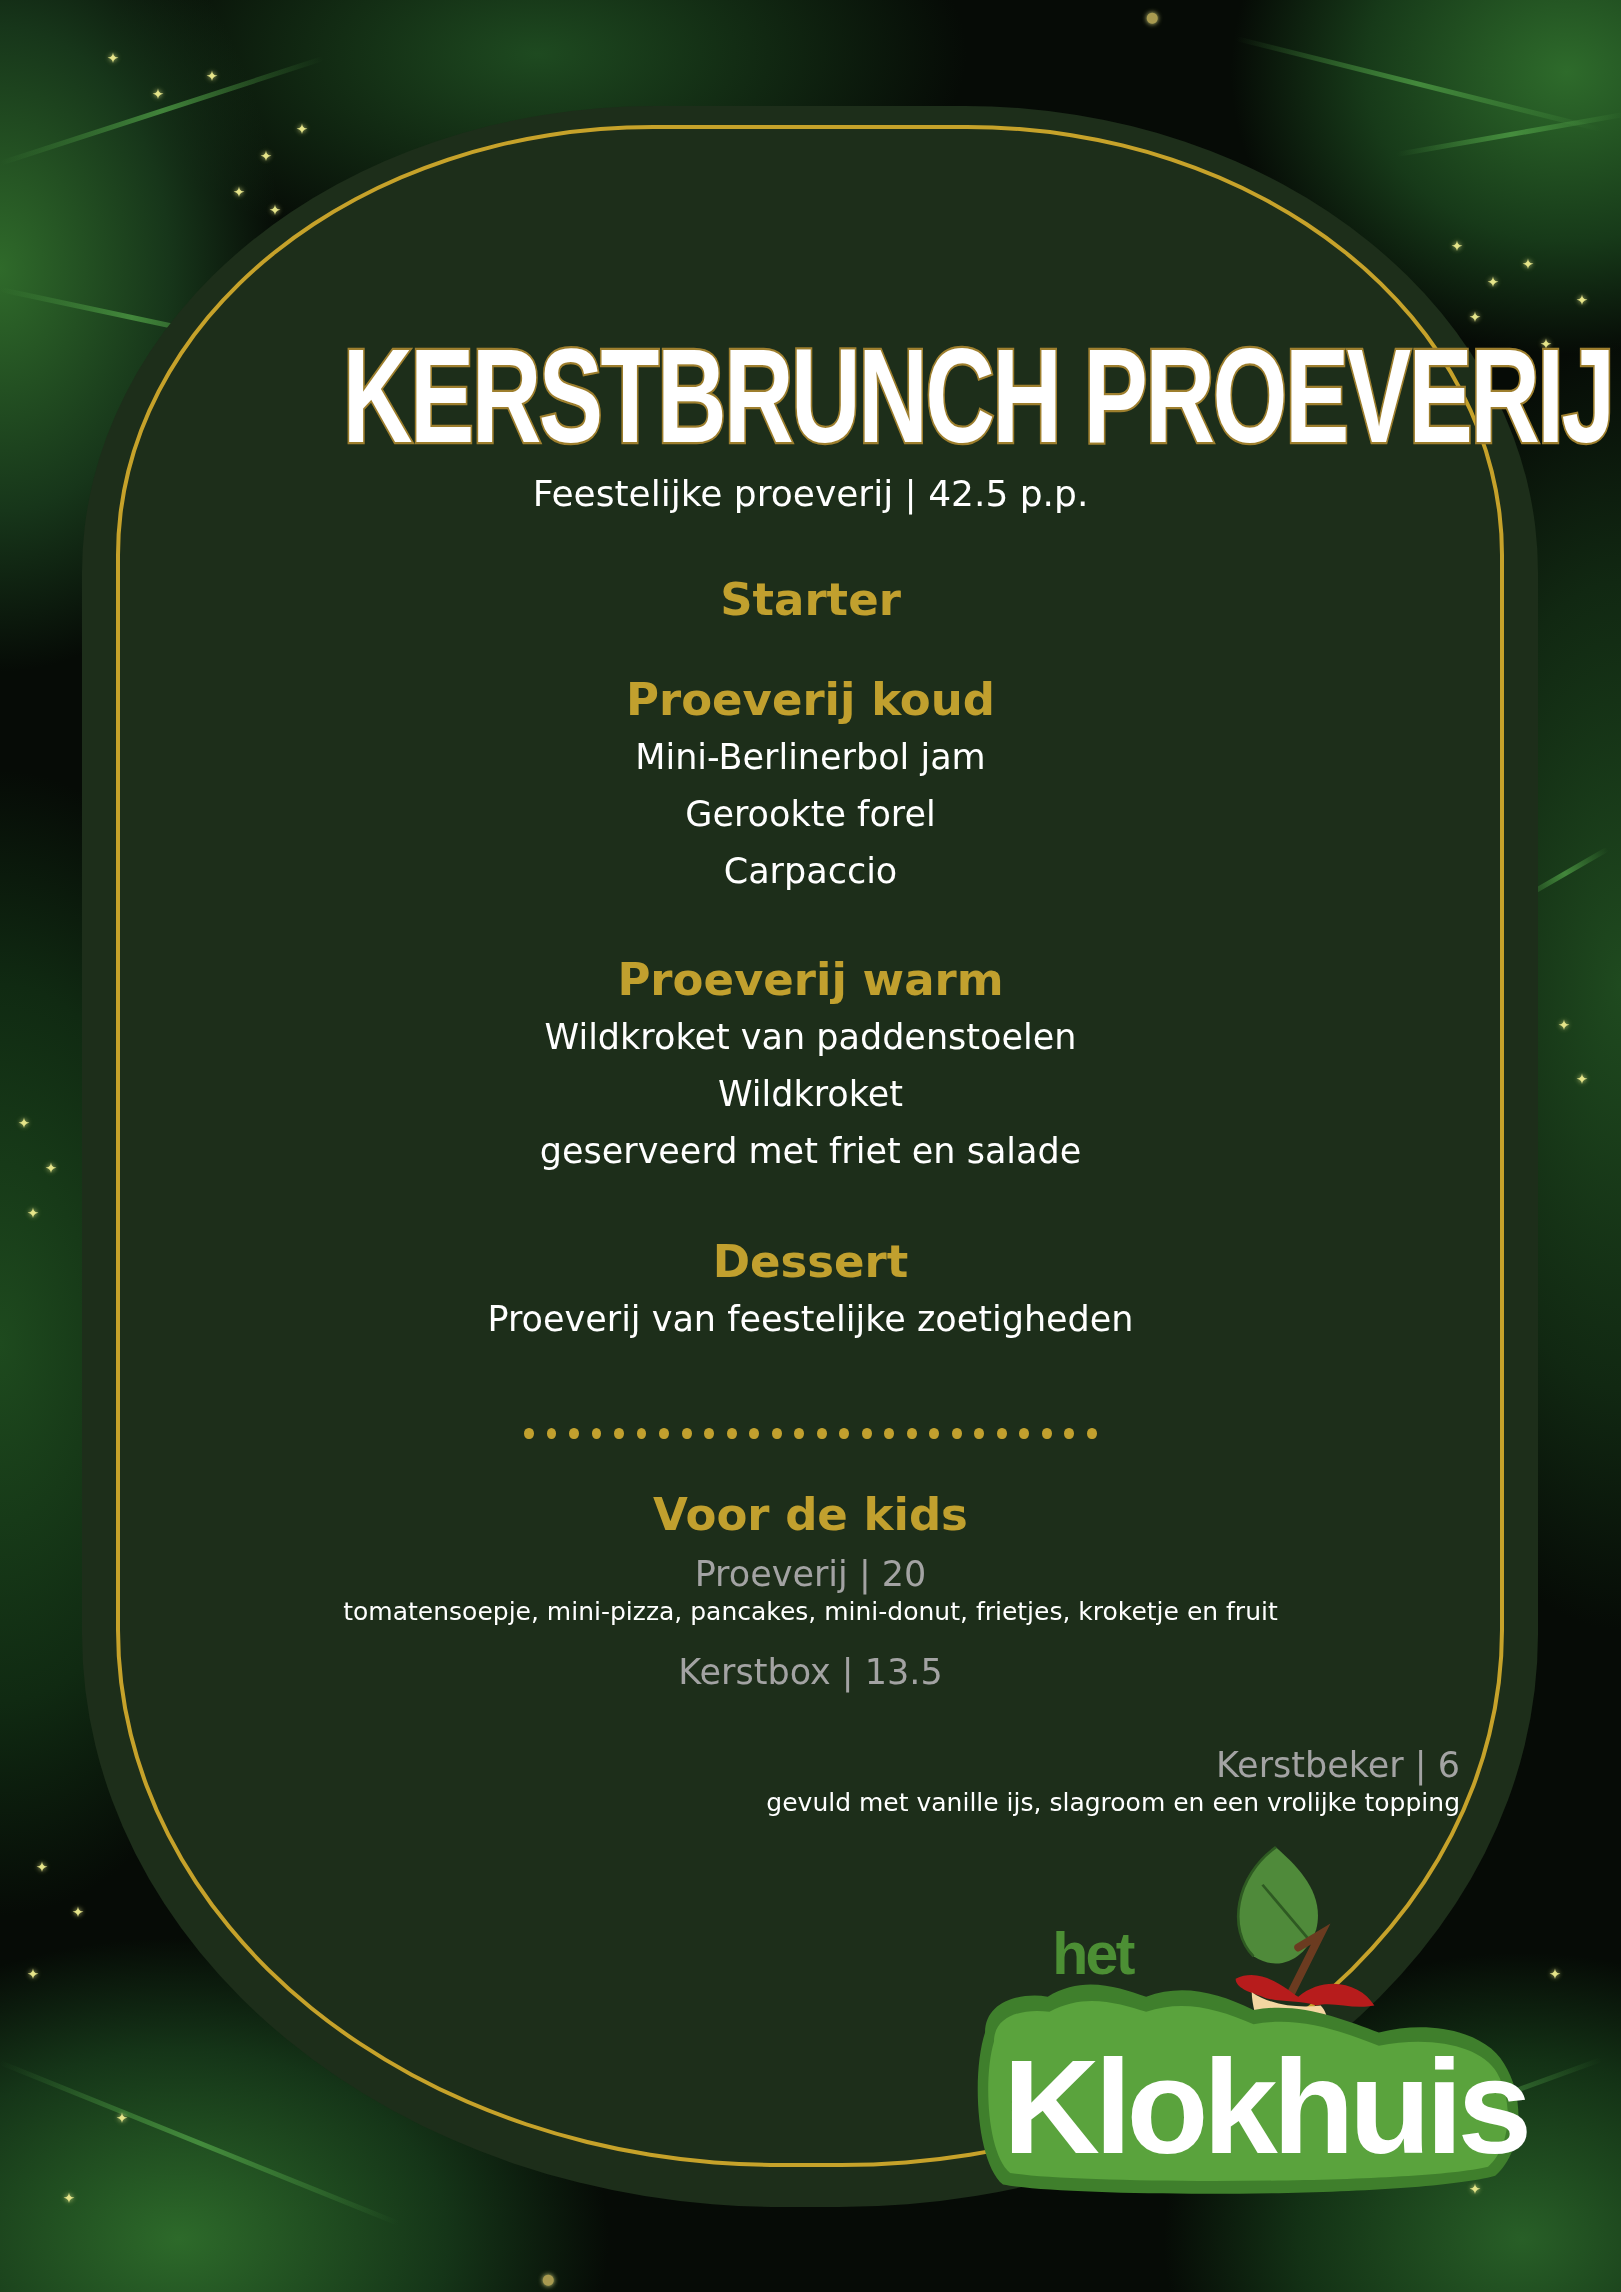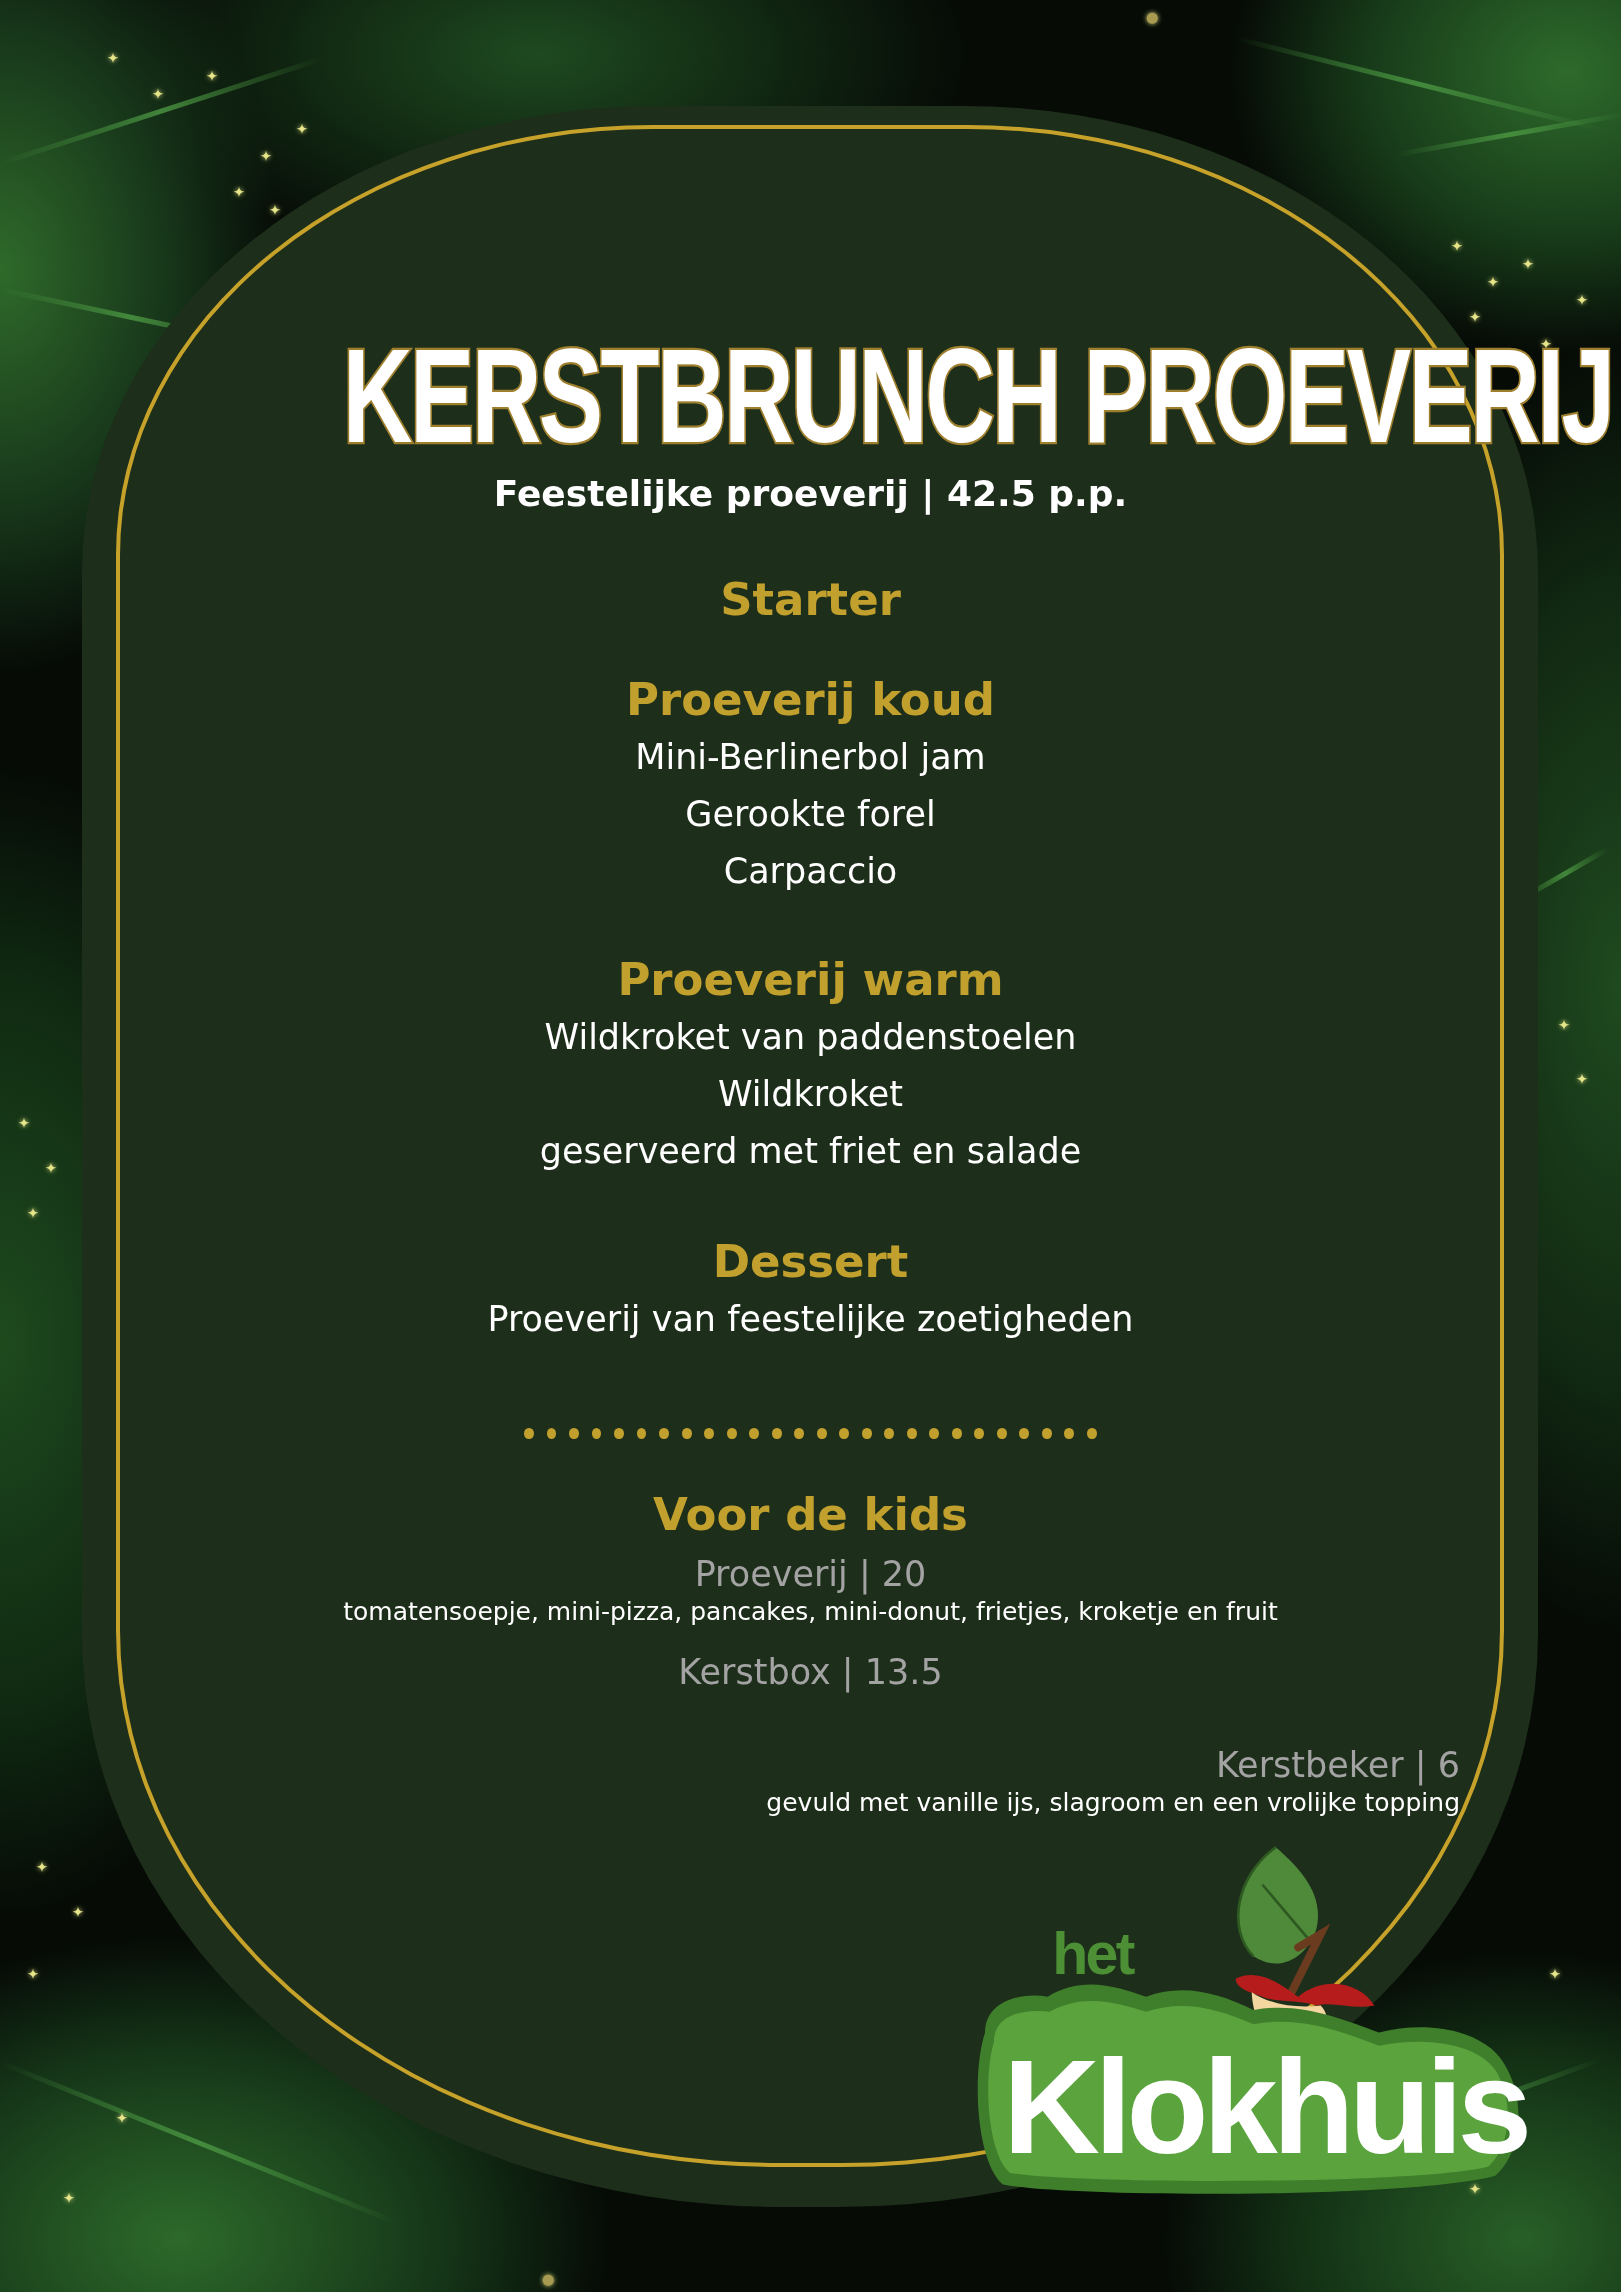--- a/index.html
+++ b/index.html
@@ -49,21 +49,21 @@
       font-weight:700; font-size:134px; line-height:152px;
       color:#ffffff; letter-spacing:-3.6px;
       transform: scaleX(0.72); transform-origin: center;
       -webkit-text-stroke: 4.5px #9e7f2e;
       paint-order: stroke fill;
       text-shadow: 0 0 0.9px #9e7f2e;
       margin:0; white-space:nowrap;
     }
     .subtitle {
       color:#ffffff; font-size:36px; margin-top:-1.8px; line-height:48px;
-      font-family: "DejaVu Sans", sans-serif; font-weight:700;
+      font-family: "DejaVu Sans", sans-serif; font-weight:400;
     }
     .section { margin-top:52px; }
     .section-heading {
       color:#c1a02e; font-size:45px; line-height:59px; font-weight:700;
       font-family:"DejaVu Sans", sans-serif;
     }
     .section-item {
       color:#ffffff; font-size:35px; line-height:57px;
       font-family:"DejaVu Sans", sans-serif;
     }

